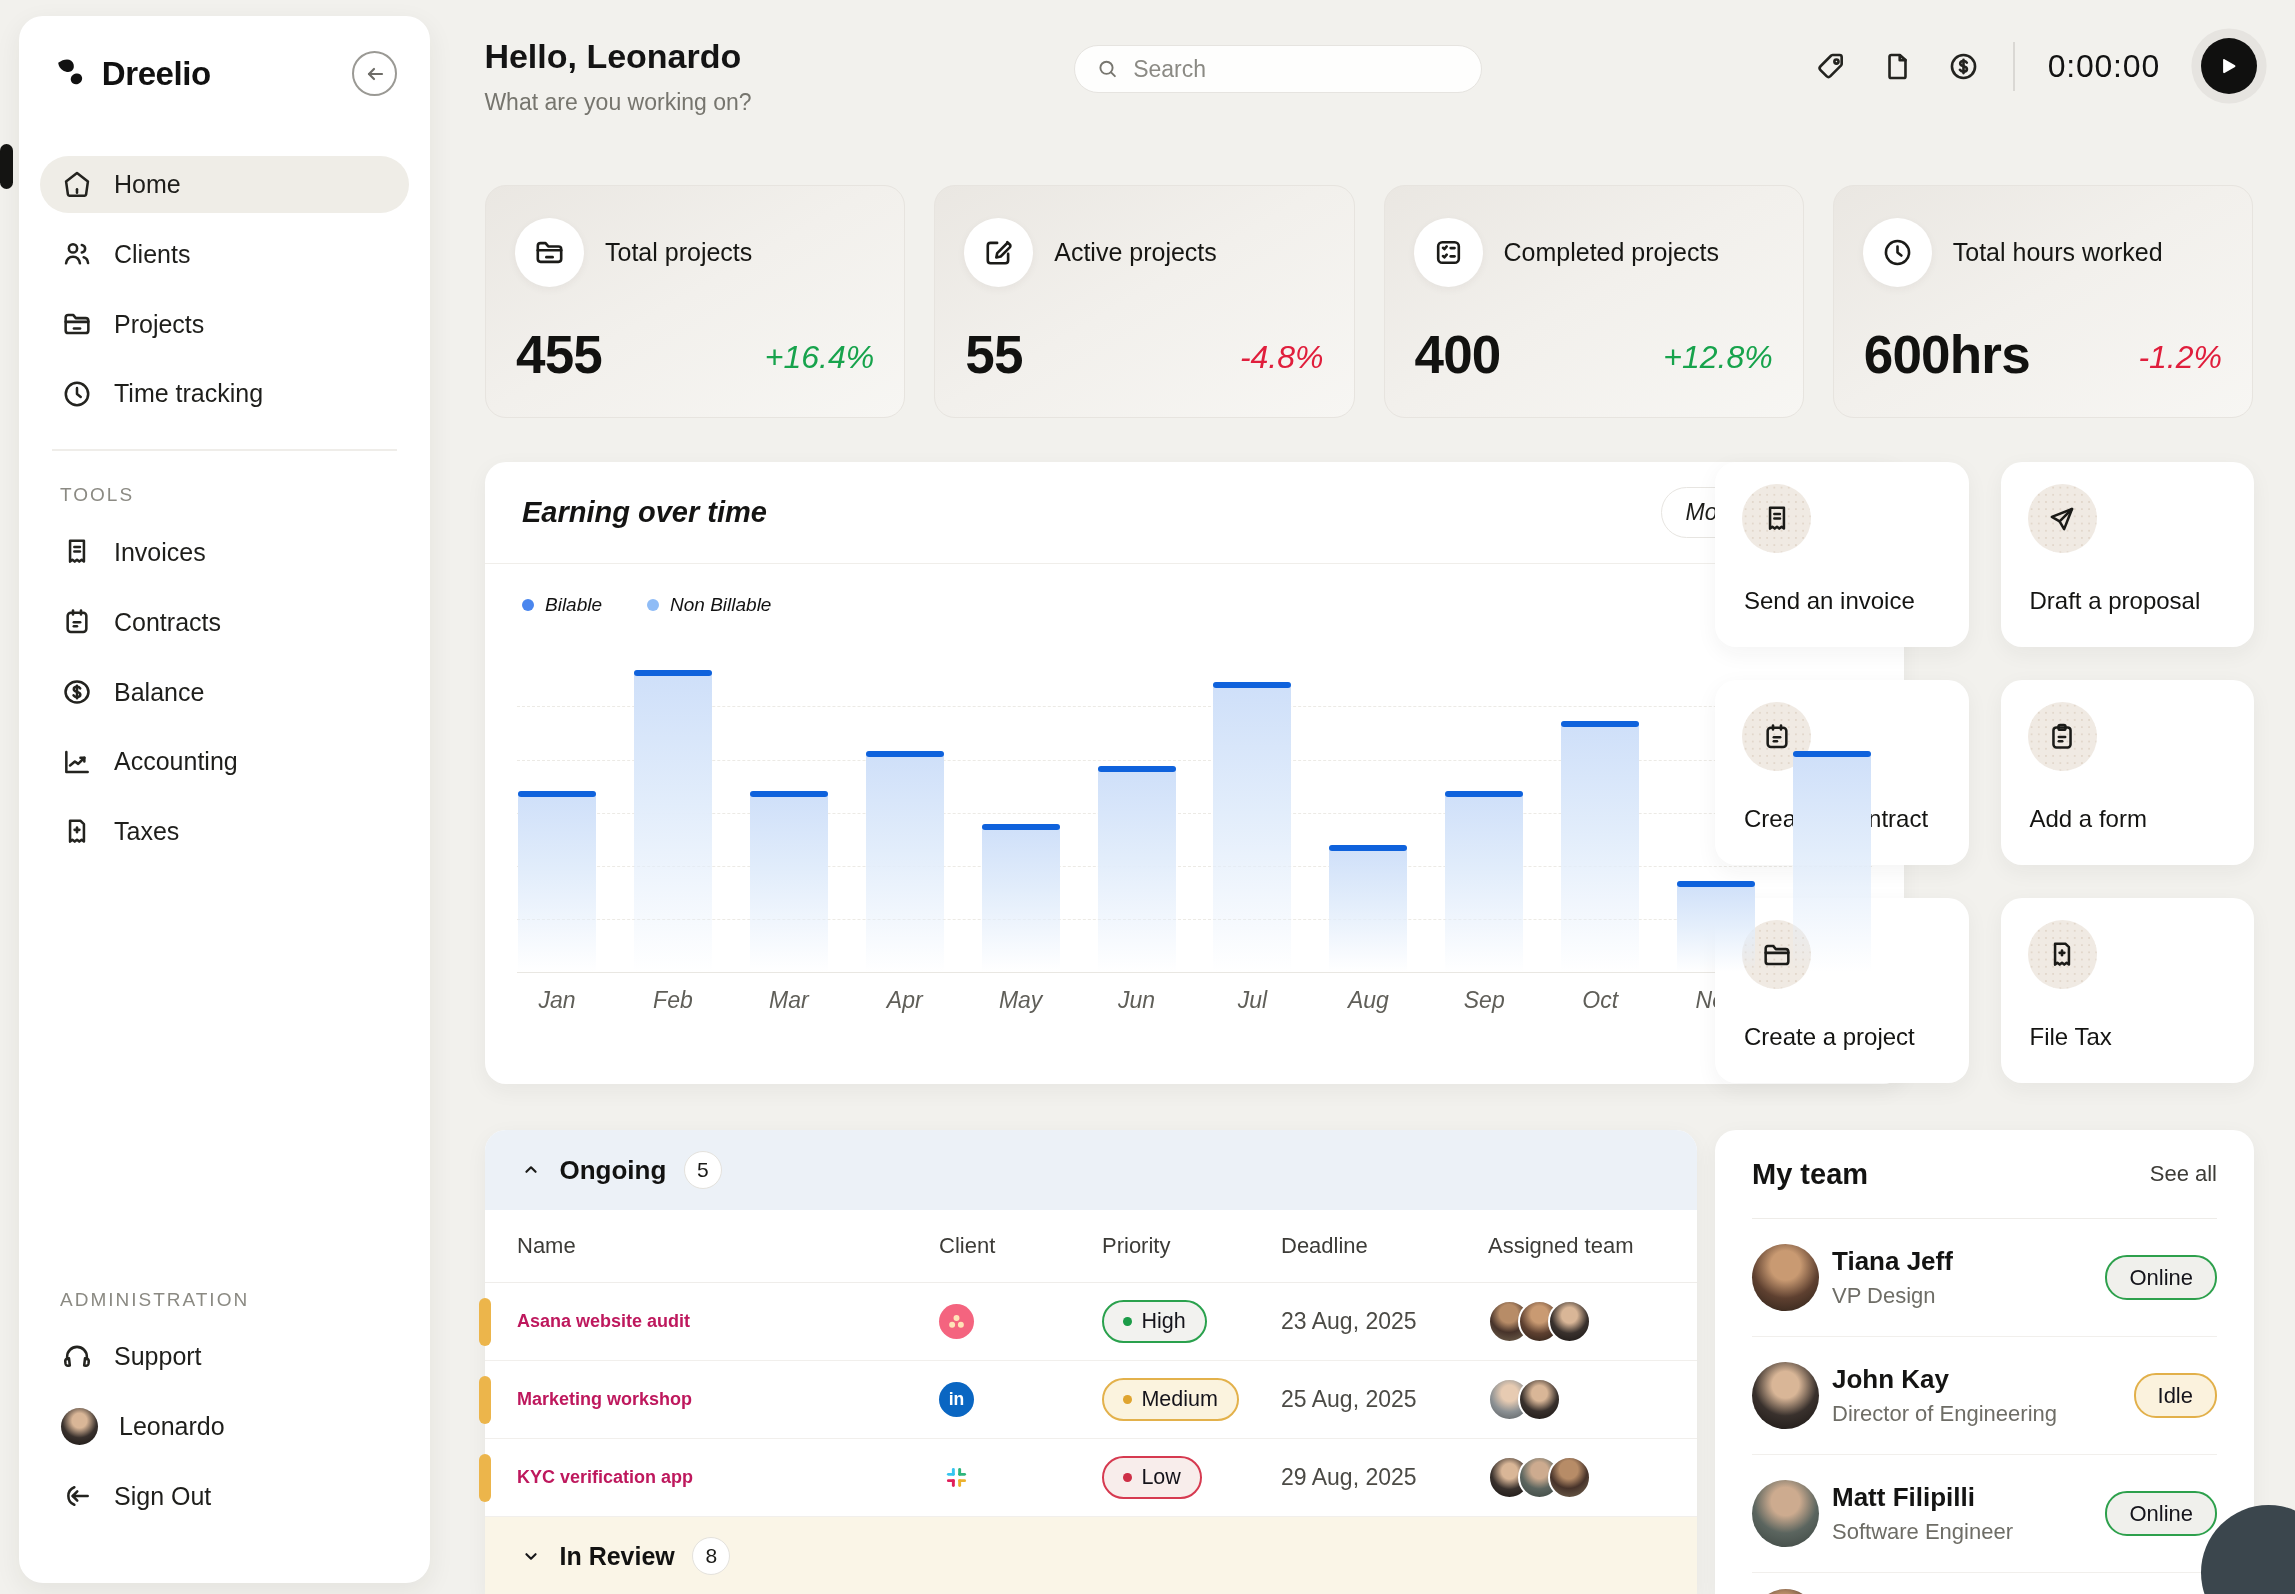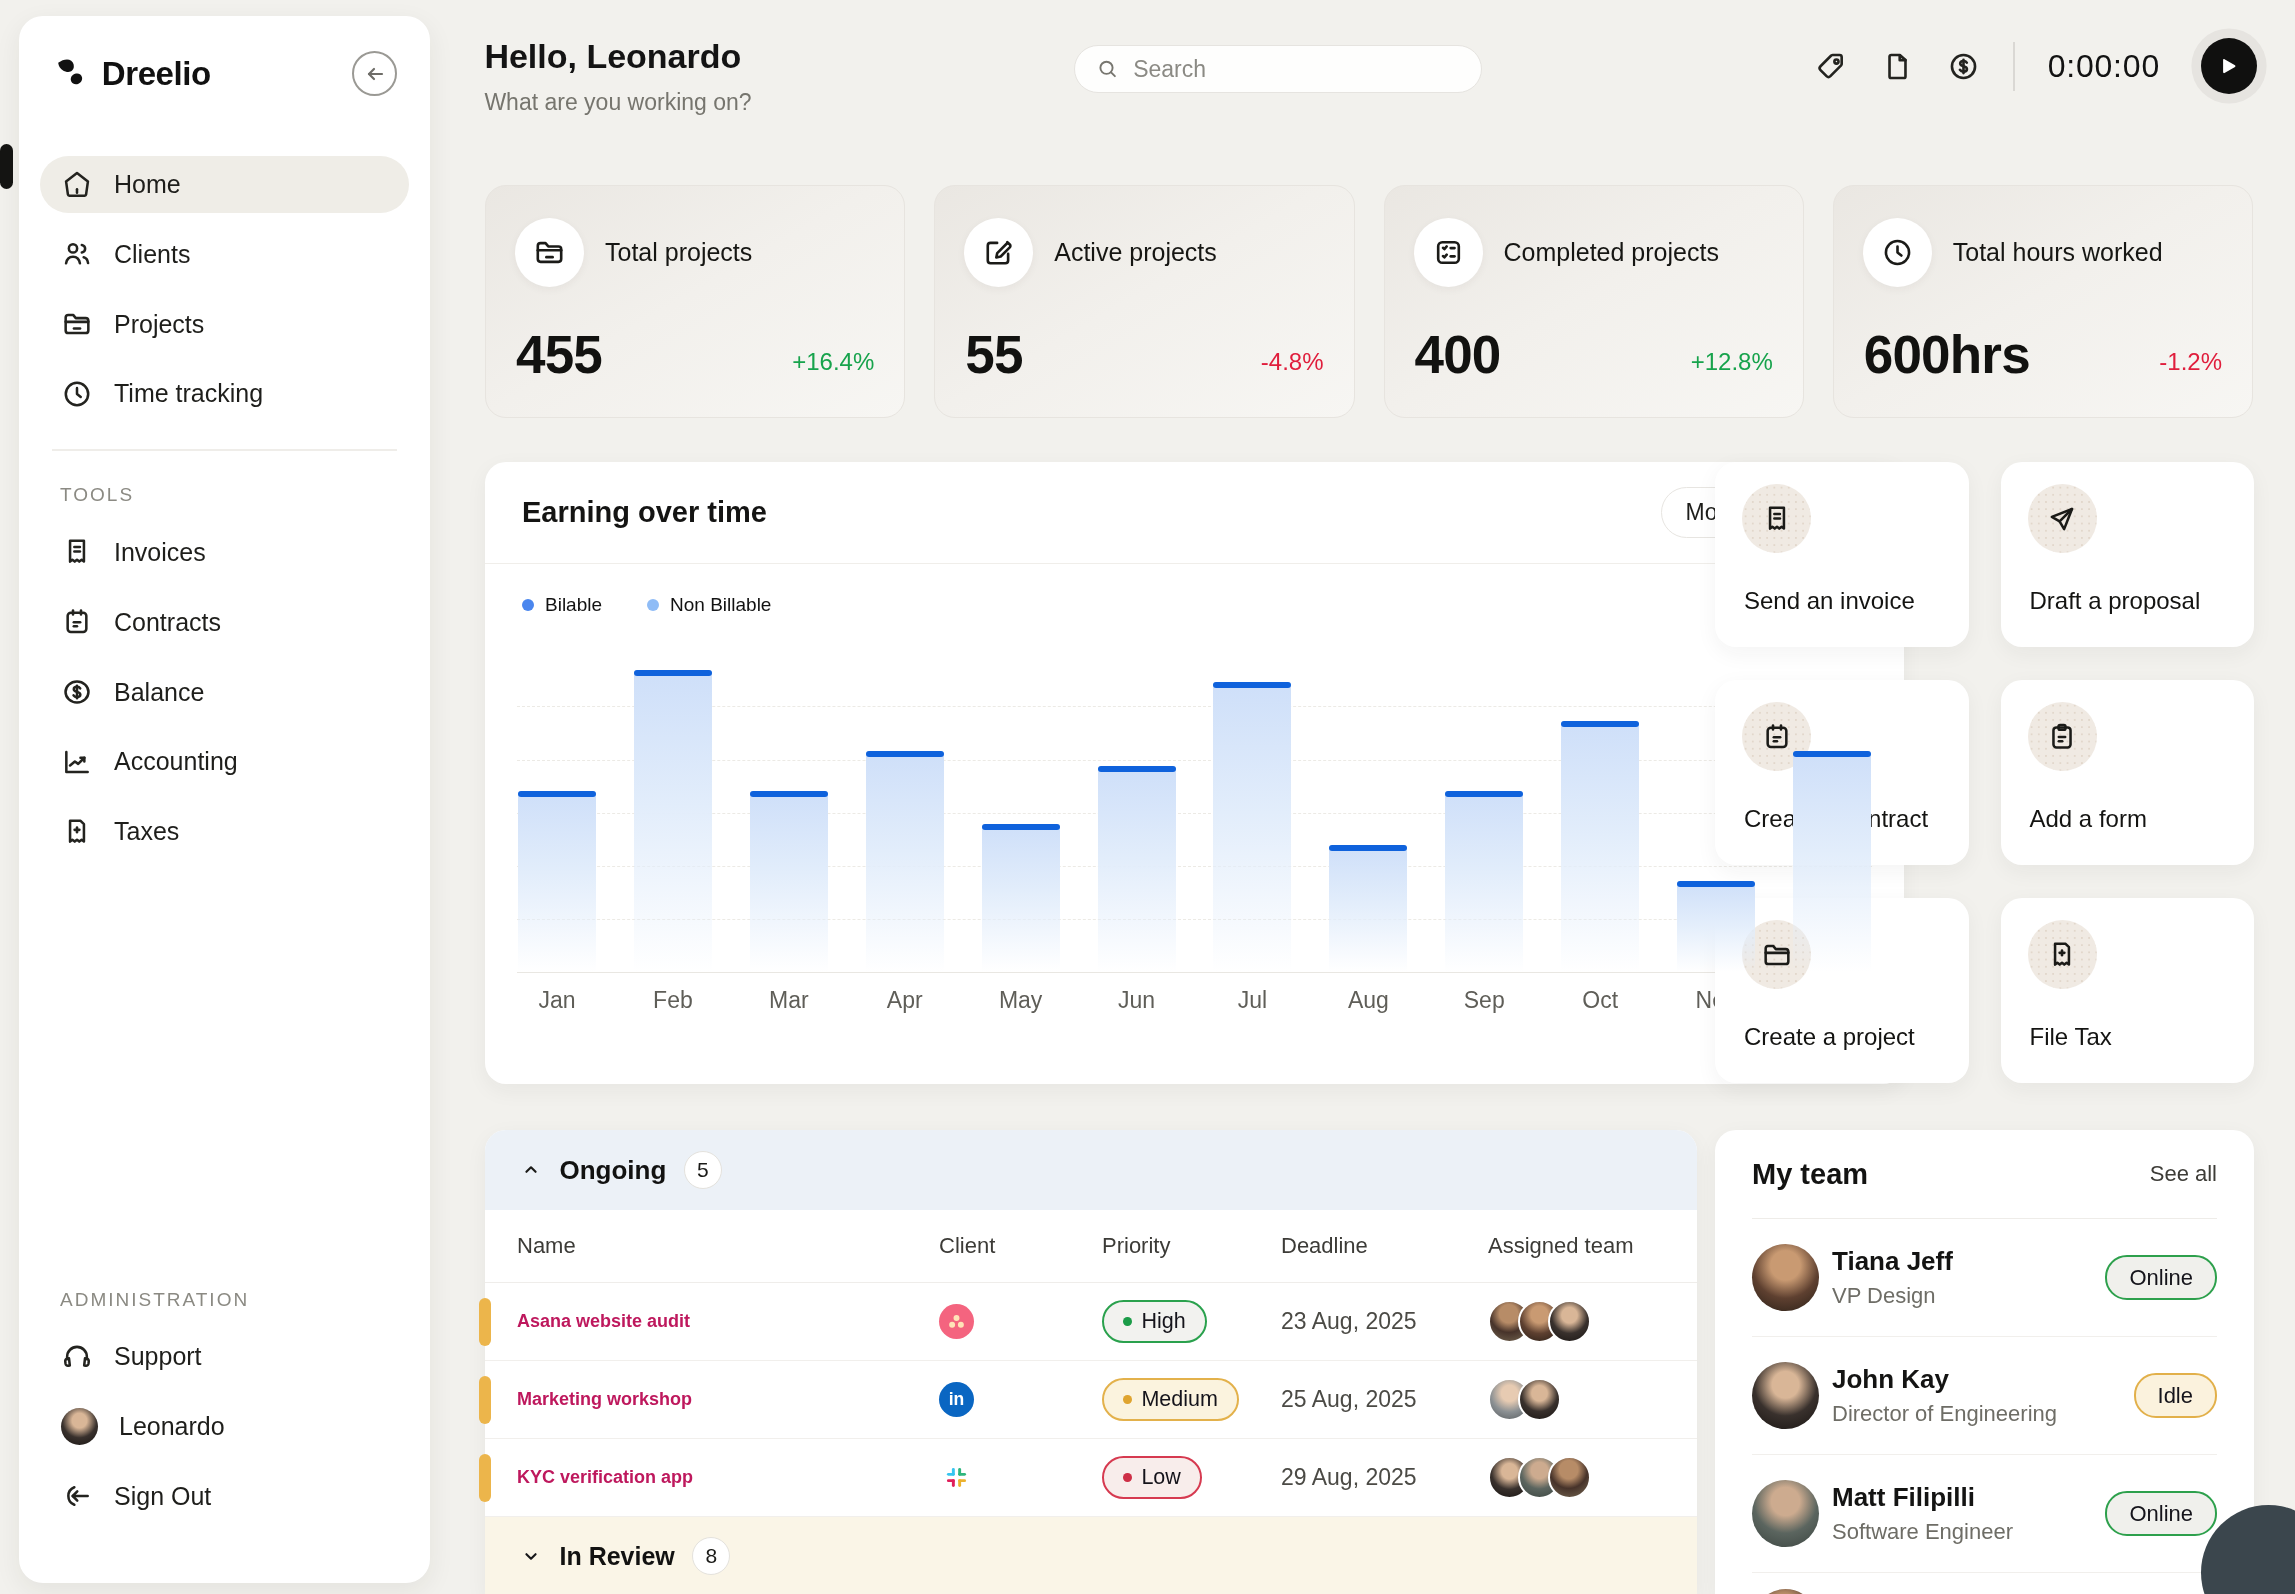--- a/index.html
+++ b/index.html
@@ -73,28 +73,28 @@
   }
   .stat-top { display:flex; align-items:center; gap:21px; padding:32px 29px 0; }
   .stat-icon-wrap {
     width:69px; height:69px; border-radius:50%; background:#FFFFFF;
     display:flex; align-items:center; justify-content:center;
     box-shadow:0 2.4px 8px rgba(50,45,35,.05);
   }
   .stat-icon-wrap svg { width:33px; height:33px; color:#1B1B18; }
   .stat-label { font-size:25px; color:#161613; }
   .stat-value { position:absolute; left:30px; bottom:32px; font-size:53px; font-weight:800; letter-spacing:-0.8px; color:#121210; }
-  .stat-delta { position:absolute; right:30px; bottom:41px; font-size:24px; font-weight:500; }
+  .stat-delta { position:absolute; right:30px; bottom:41px; font-size:32px; font-weight:500;font-style:italic; }
   .stat-delta.pos { color:#17A34C; }
   .stat-delta.neg { color:#E01E3C; }
 
   
   .chart-card {
     position:absolute; left:485px; top:462px; width:1419px; height:622px;
-    background:#fff; border-radius:21px; box-shadow:0 6.4px 21px rgba(40,38,30,.05);
+    background:#fff; border-radius:21px; box-shadow:0 6.4px 21px rgba(40,38,30,.05);font-style:italic;
   }
   .chart-head { height:102px; display:flex; align-items:center; justify-content:space-between; padding:0 29px 0 37px; border-bottom:1.6px solid #F0EEEA; }
   .chart-title { font-size:29px; font-weight:700; color:#141413; }
   .chart-controls { display:flex; align-items:center; gap:17.5px; }
   .month-btn {
     height:51px; border:1.6px solid #E7E5E1; border-radius:25.5px; background:#fff;
     display:flex; align-items:center; gap:11px; padding:0 24px; font-size:23px; color:#1D1D1A; cursor:pointer;
   }
   .export-btn {
     width:51px; height:51px; border-radius:50%; border:1.6px solid #E7E5E1; background:#fff;

